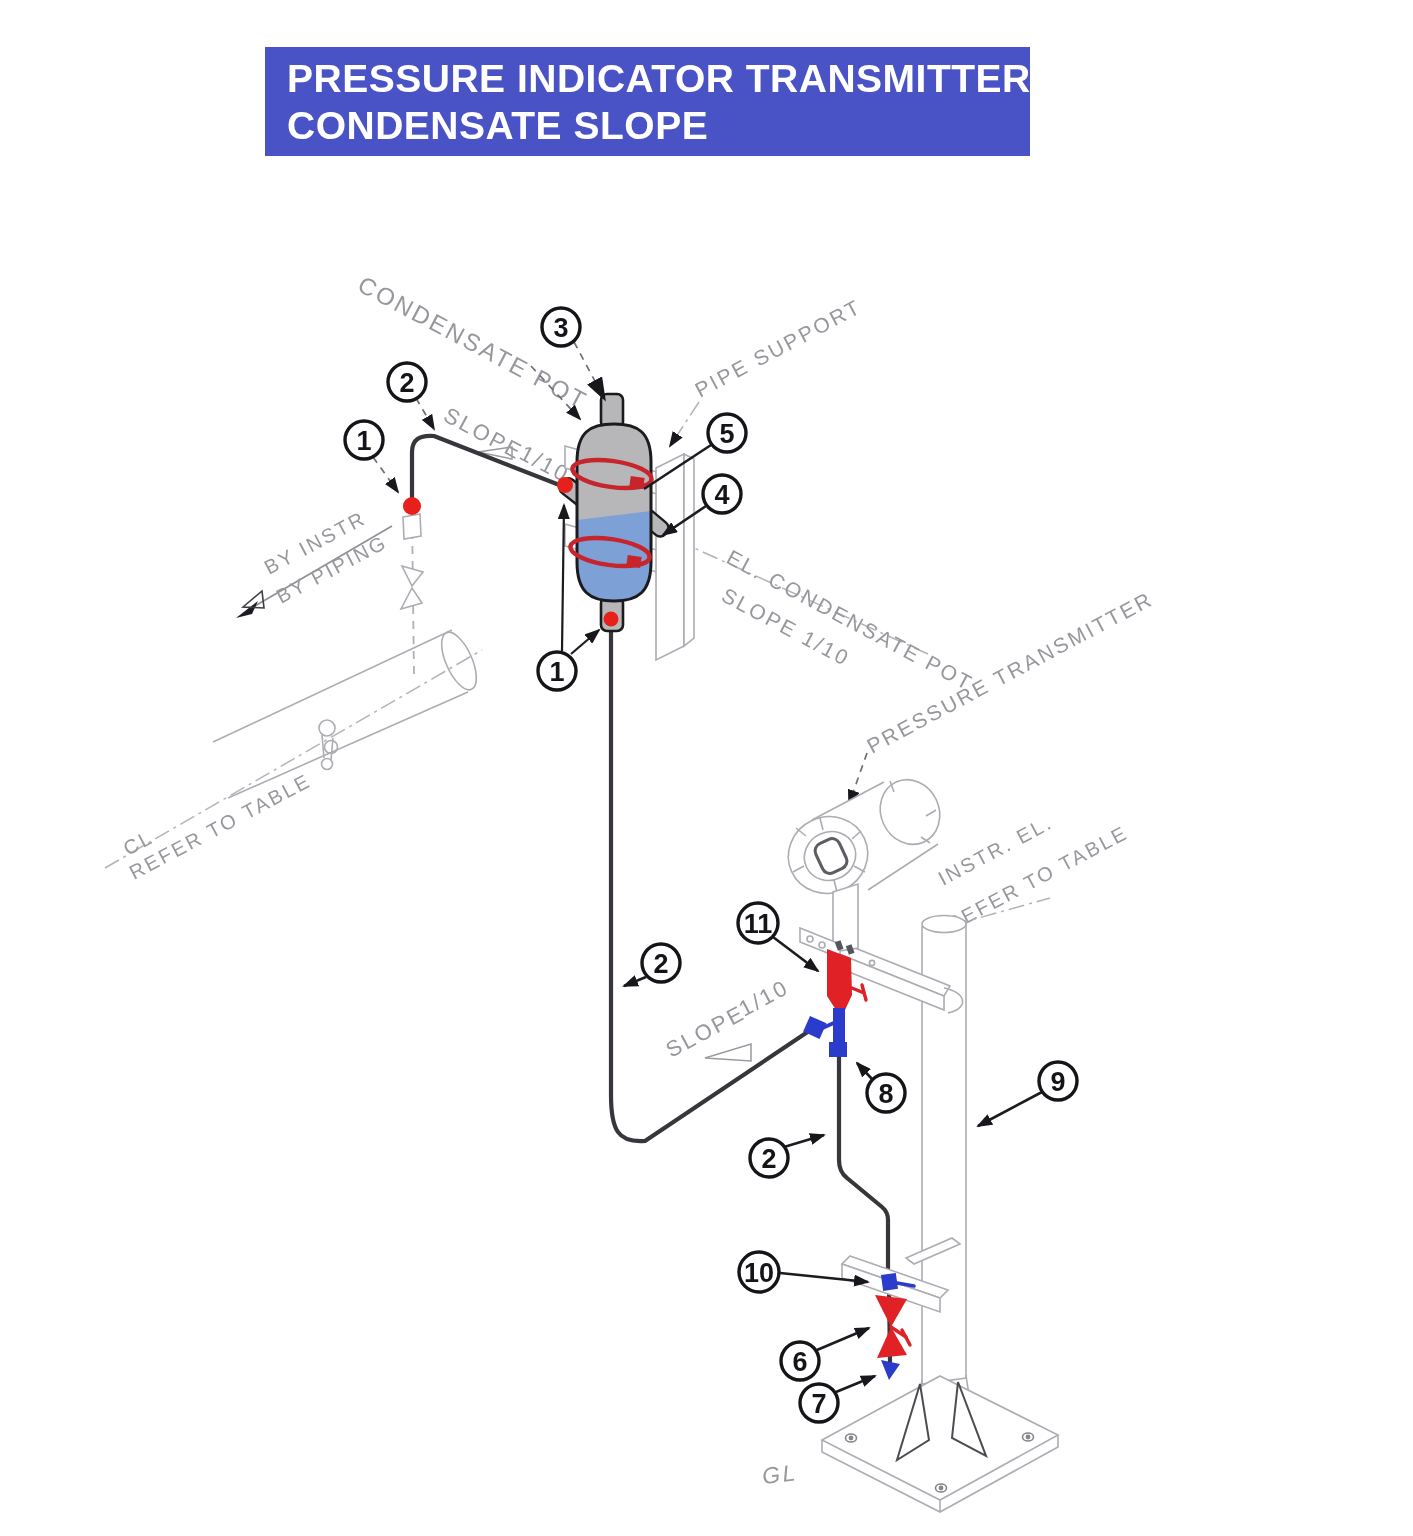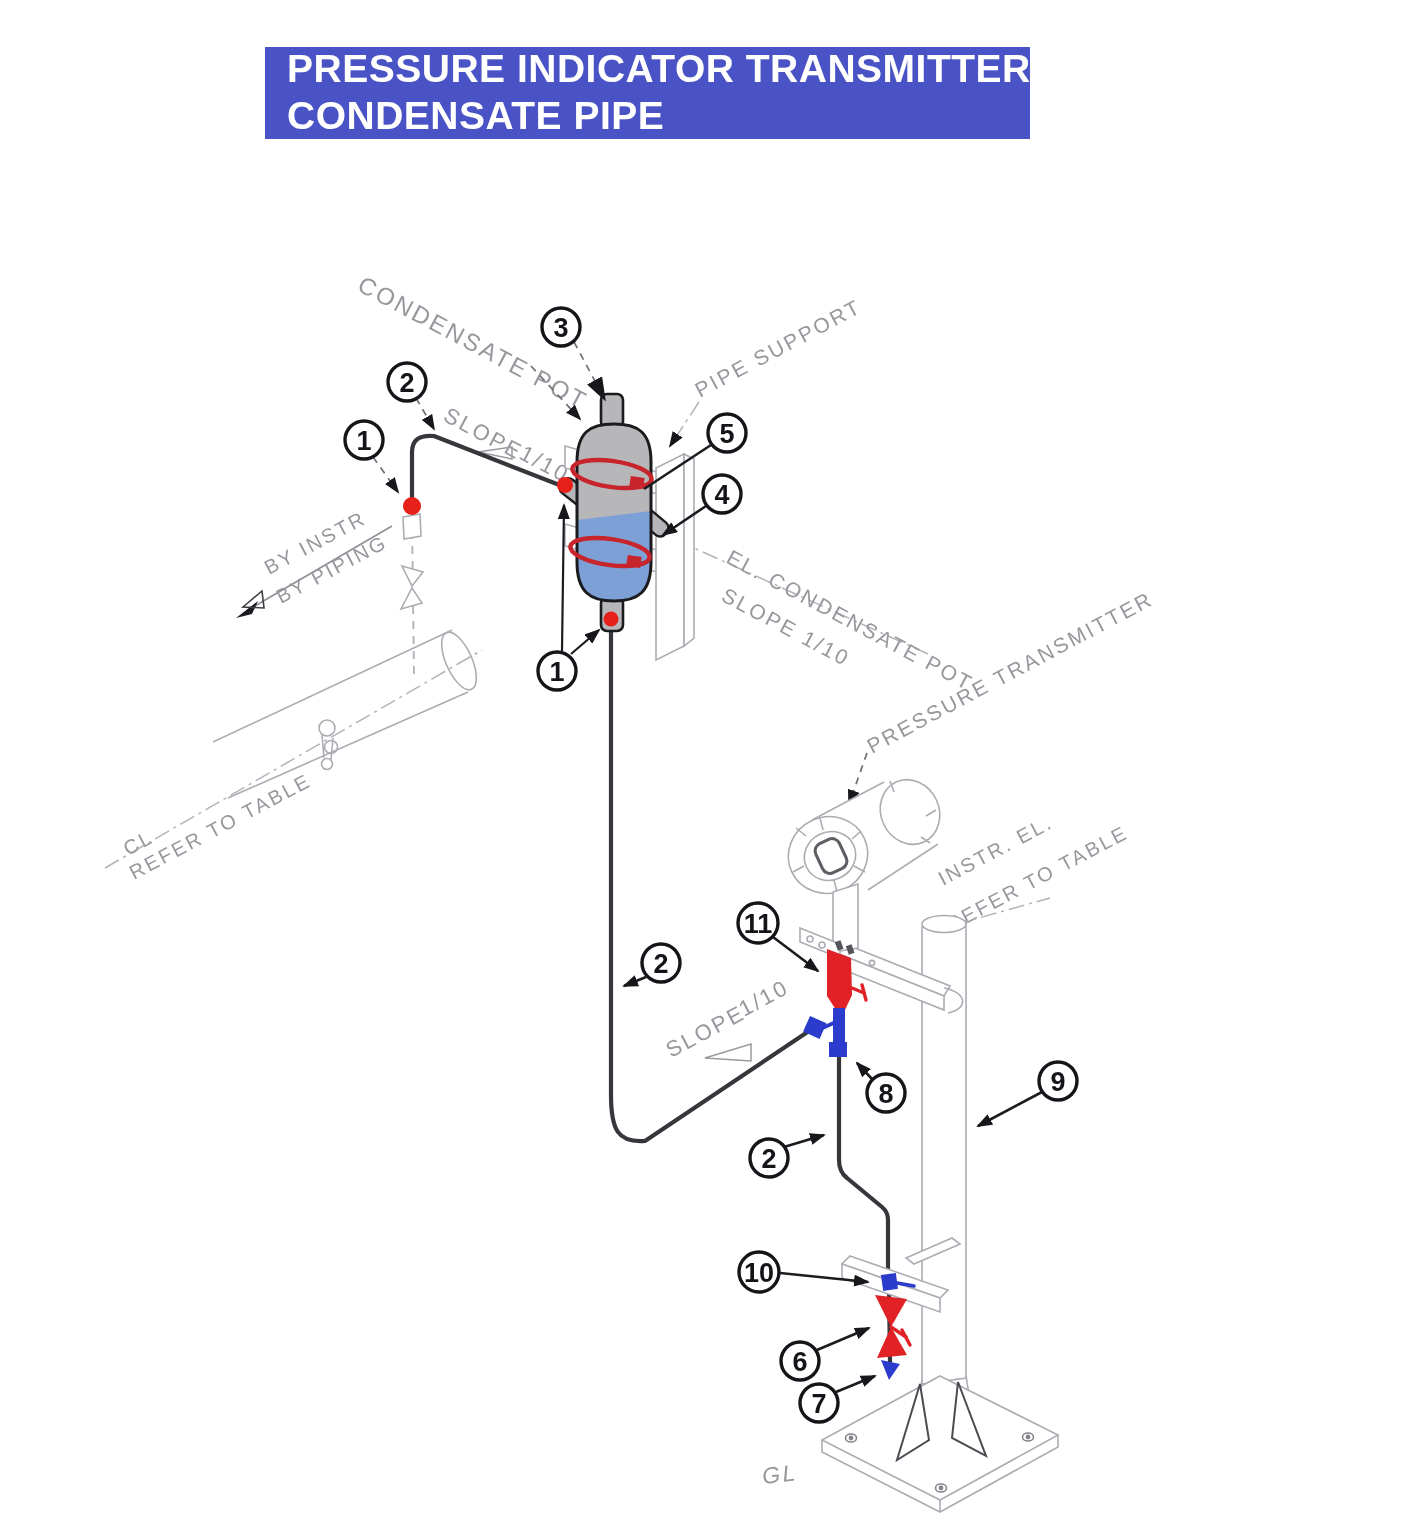--- a/index.html
+++ b/index.html
@@ -1,23 +1,23 @@
 <!DOCTYPE html>
 <html style="--banner_bg: #4a53c6; --banner_text: #ffffff; --line_dark: #36363b; --sketch_gray: #acadb3; --label_gray: #97979d; --red: #e02125; --blue: #2b3ccc; --pot_gray: #b7b7ba; --pot_blue: #7da1d6; --pot_outline: #1b1b1e;"><head>
 <meta charset="utf-8">
 <style>
   html,body { margin:0; padding:0; background:#fff; }
   #stage {
     position:relative; width:1413px; height:1536px; background:#fff;
     font-family:"Liberation Sans",sans-serif; overflow:hidden;
   }
   #banner {
-    position:absolute; left:265px; top:47px; width:765px; height:92px;
+    position:absolute; left:265px; top:47px; width:765px; height:109px;
     background:var(--banner_bg,#4a53c6);
-    display:flex; flex-direction:column; justify-content:flex-end;
+    display:flex; flex-direction:column; justify-content:center;
     padding-left:22px; box-sizing:border-box;
   }
   #banner .t {
     color:var(--banner_text,#fff); font-weight:700; font-size:39px; line-height:47px;
     letter-spacing:0.5px; white-space:nowrap;
   }
   svg { position:absolute; left:0; top:0; }
   .lbl { fill:var(--label_gray,#97979d); letter-spacing:2.5px; font-family:"Liberation Sans",sans-serif; }
   .s24 { font-size:24px; } .s22 { font-size:22px; } .s21 { font-size:21px; } .s20 { font-size:20px; }
   .sk  { stroke:var(--sketch_gray,#acadb3); fill:none; stroke-width:1.6px; }
@@ -304,16 +304,16 @@
       <line class="lead" x1="836" y1="1392" x2="875" y2="1376" marker-end="url(#mArrow)"></line>
       <g>
         <circle cx="819" cy="1403" r="19"></circle>
           <text x="819" y="1413">7</text>
       </g>
     </g>
   </svg>
 
   <div id="banner">
     <div class="t">PRESSURE INDICATOR TRANSMITTER</div>
-    <div class="t">CONDENSATE PIPE</div>
+    <div class="t">CONDENSATE SLOPE</div>
   </div>
 
 </div>
 
 </body></html>

